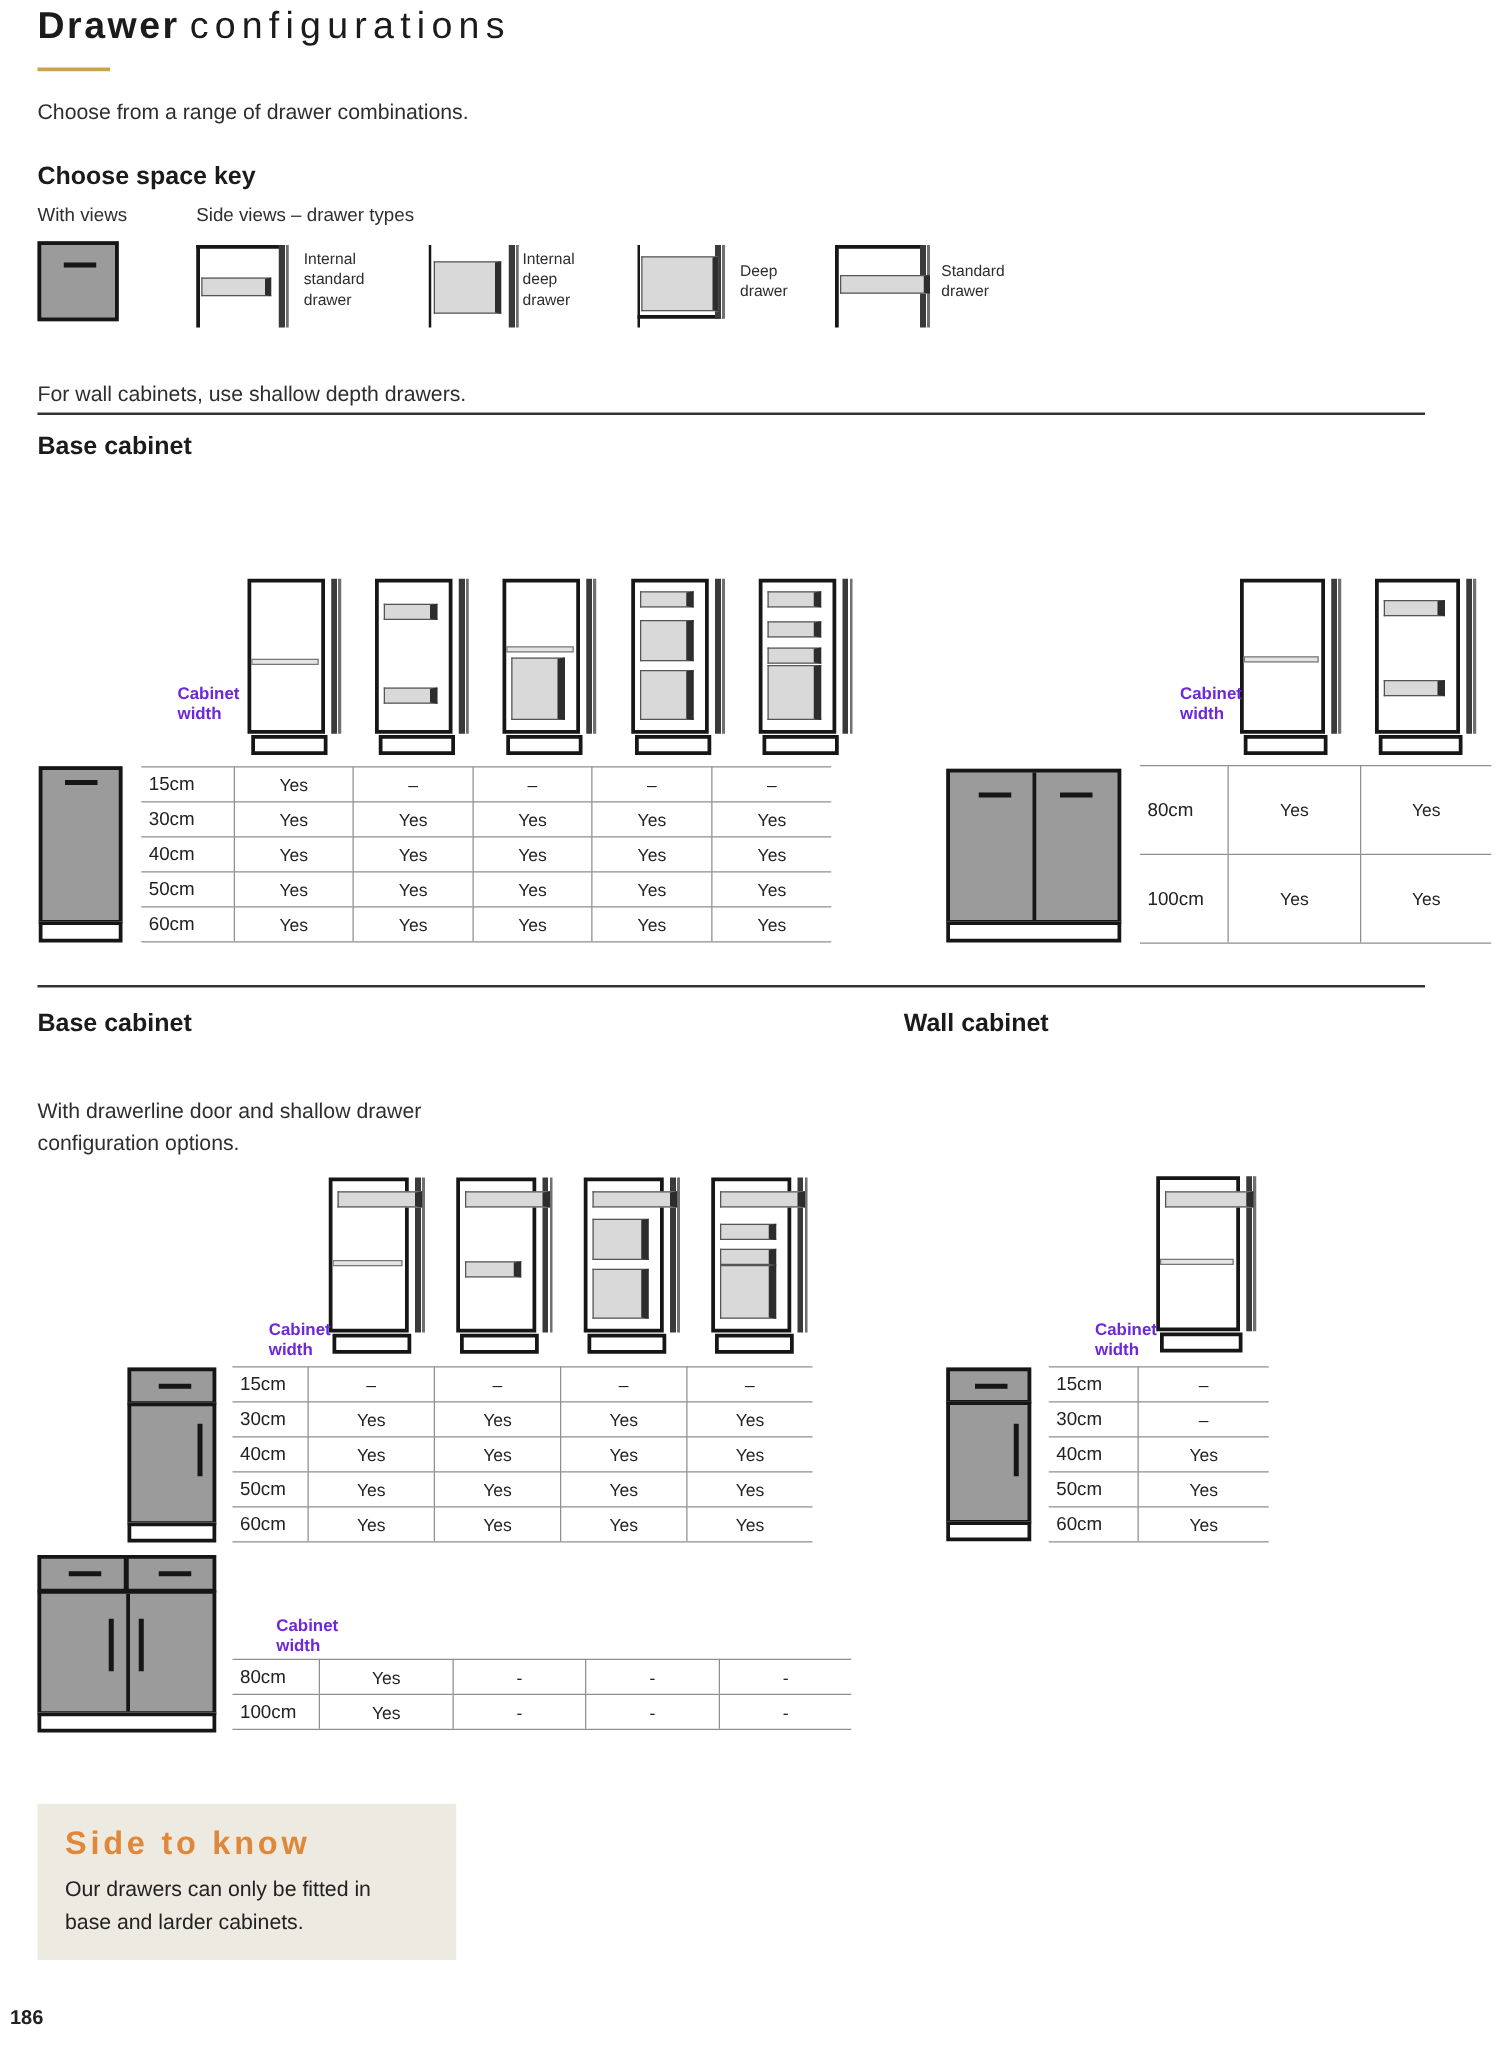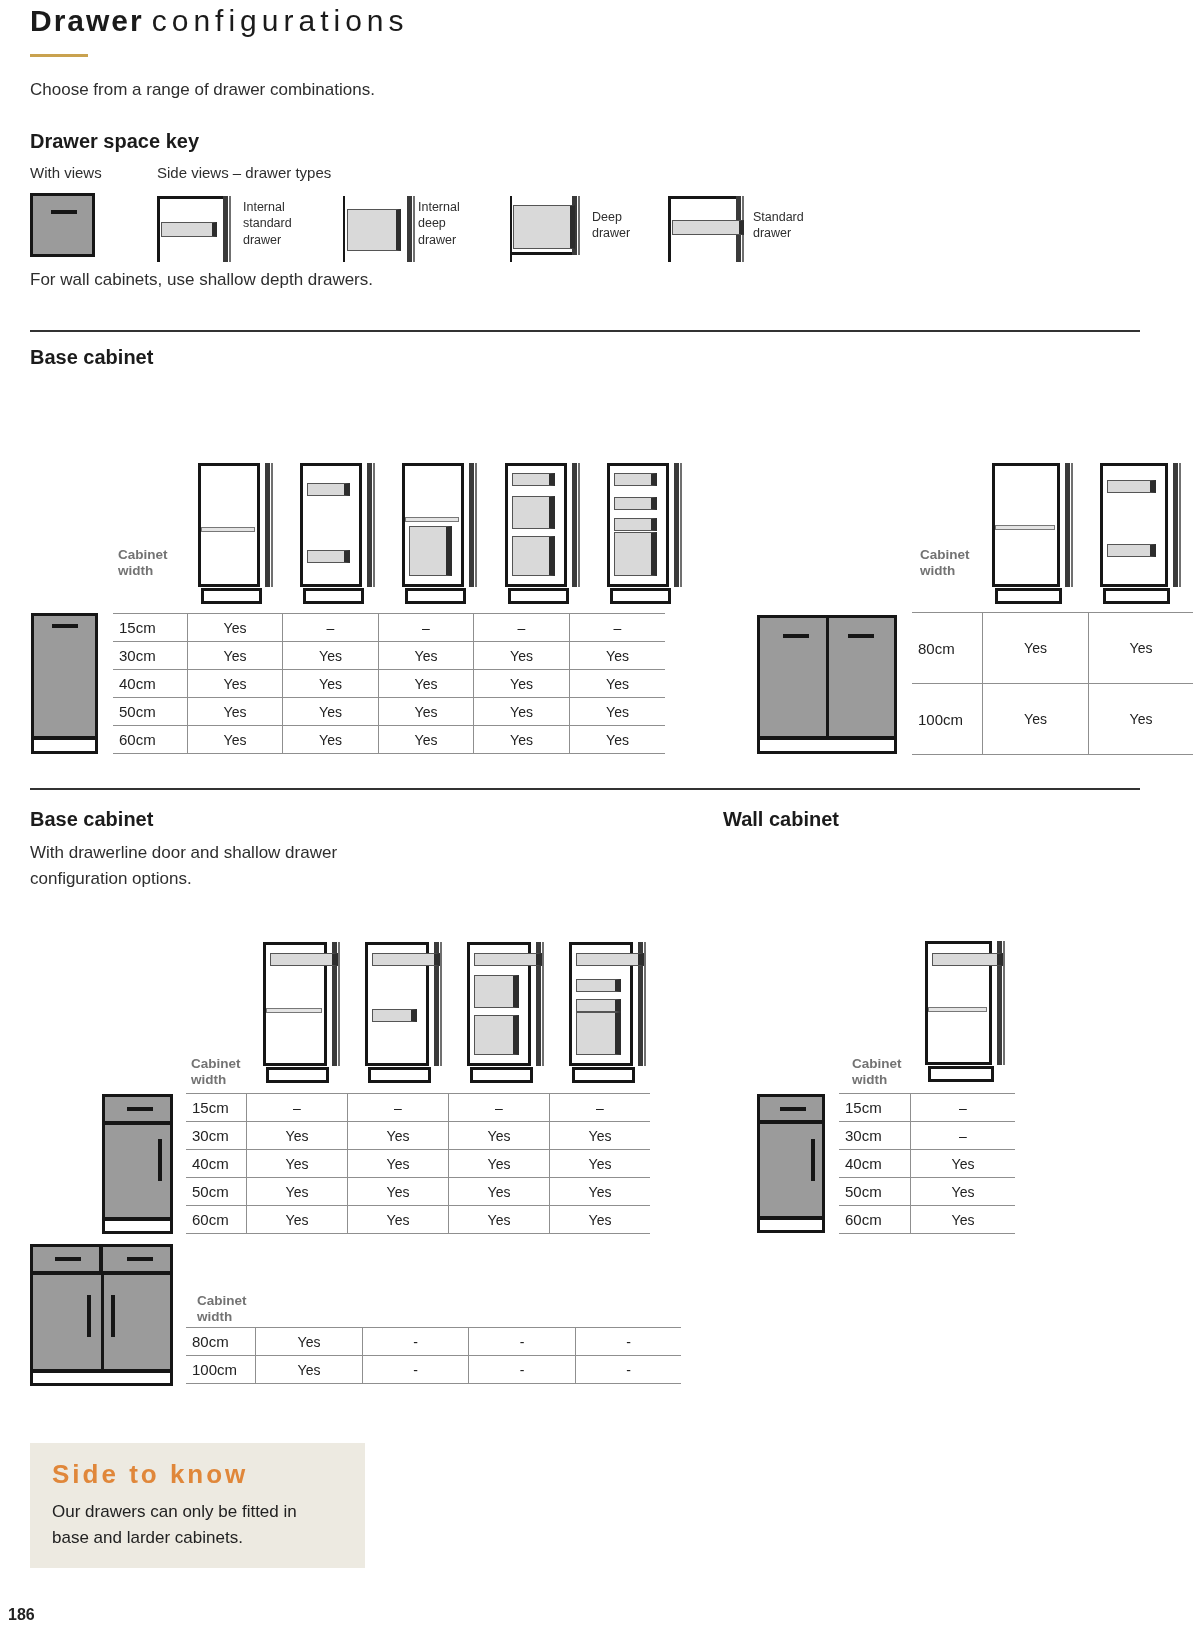--- a/index.html
+++ b/index.html
@@ -8,24 +8,24 @@
   .abs{position:absolute;}
   .pre{white-space:pre-line;}
 
   
   .title{left:30px;top:4px;font-size:30px;color:#1b1b1b;}
   .t-bold{font-weight:800;letter-spacing:2px;}
   .t-light{font-weight:400;letter-spacing:5px;margin-left:8px;}
   .gold-rule{left:30px;top:54px;width:58px;height:3px;background:#c9a24f;}
   .subtitle{left:30px;top:80px;font-size:17px;color:#2e2e2e;}
   .h2{font-size:20px;font-weight:bold;color:#1b1b1b;}
-  .body-txt{font-size:17px;color:#2e2e2e;line-height:1.5;}
+  .body-txt{font-size:17px;color:#2e2e2e;line-height:1.5;margin-top:36px;}
   .small-lbl{font-size:15px;color:#2e2e2e;}
   .kd-label{font-size:12.5px;line-height:1.3;color:#2e2e2e;}
-  .cw{font-size:13.5px;font-weight:bold;line-height:1.2;color:#737373;}
+  .cw{font-size:13.5px;font-weight:bold;line-height:1.2;color:#6d28d9;margin-left:24px;}
   .divider{left:30px;width:1110px;height:2px;background:#333;}
 
   
   .diag{position:absolute;}
   .cab{position:absolute;left:0;top:0;right:13px;bottom:17px;background:#fff;
        border:3px solid #161616;box-sizing:border-box;}
   .bar{position:absolute;right:0;top:0;width:8px;
        background:linear-gradient(90deg,#3a3a3a 0,#3a3a3a 58%,#fff 58%,#fff 72%,#707070 72%,#707070 100%);}
   .plinth{position:absolute;left:3px;right:11px;bottom:0;height:16px;background:#fff;
           border:3px solid #161616;box-sizing:border-box;}
@@ -75,21 +75,21 @@
 <body>
 
 <div class="page">
 
   <div class="abs title">
     <span class="t-bold">Drawer</span><span class="t-light">configurations</span>
   </div>
   <div class="abs gold-rule"></div>
   <div class="abs subtitle">Choose from a range of drawer combinations.</div>
 
-  <div class="abs h2" style="left:30px;top:130px;">Drawer space key</div>
+  <div class="abs h2" style="left:30px;top:130px;">Choose space key</div>
   <div class="abs small-lbl" style="left:30px;top:164px;">With views</div>
   <div class="abs small-lbl" style="left:157px;top:164px;">Side views – drawer types</div>
 
   <div class="fv" style="left:30px;top:193px;width:65px;height:64px;">
     <span class="hdash" style="left:18px;top:14px;"></span>
   </div>
 
   <div class="kd" style="left:157px;top:196px;width:80px;height:66px;">
     <span class="k-wall"></span>
     <span class="k-top" style="width:72px;"></span>

